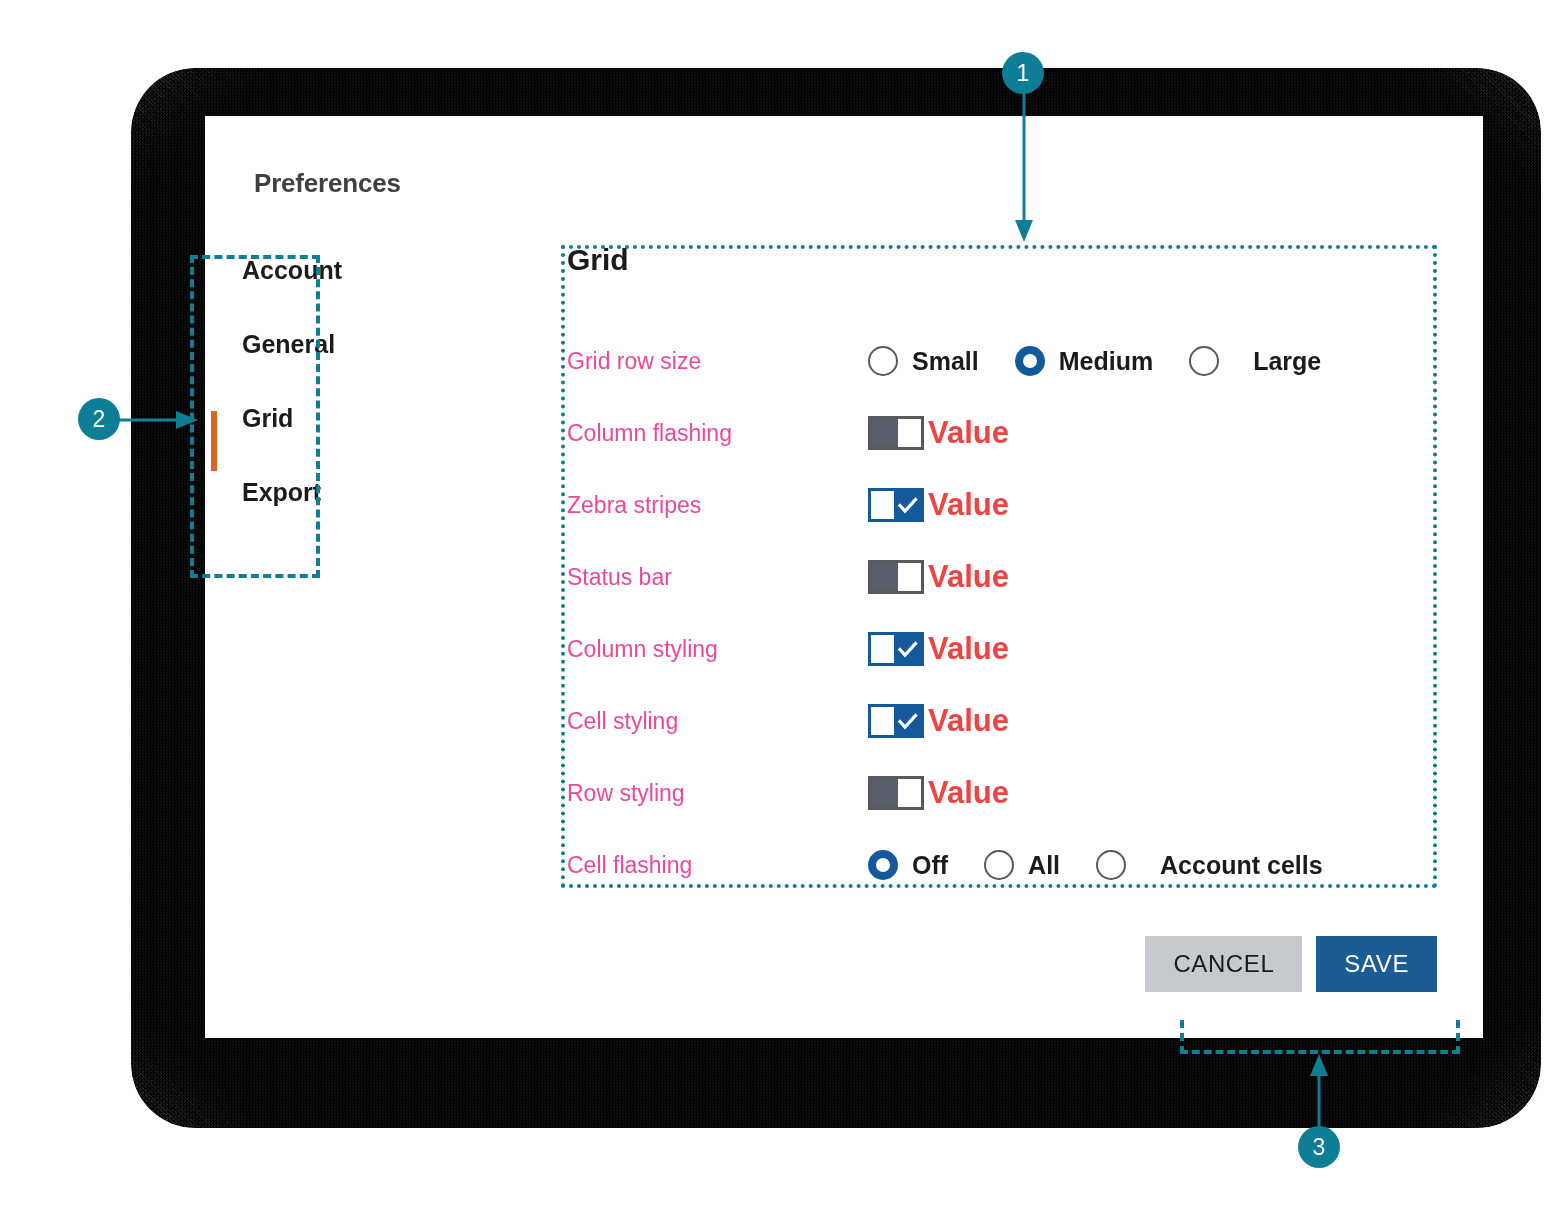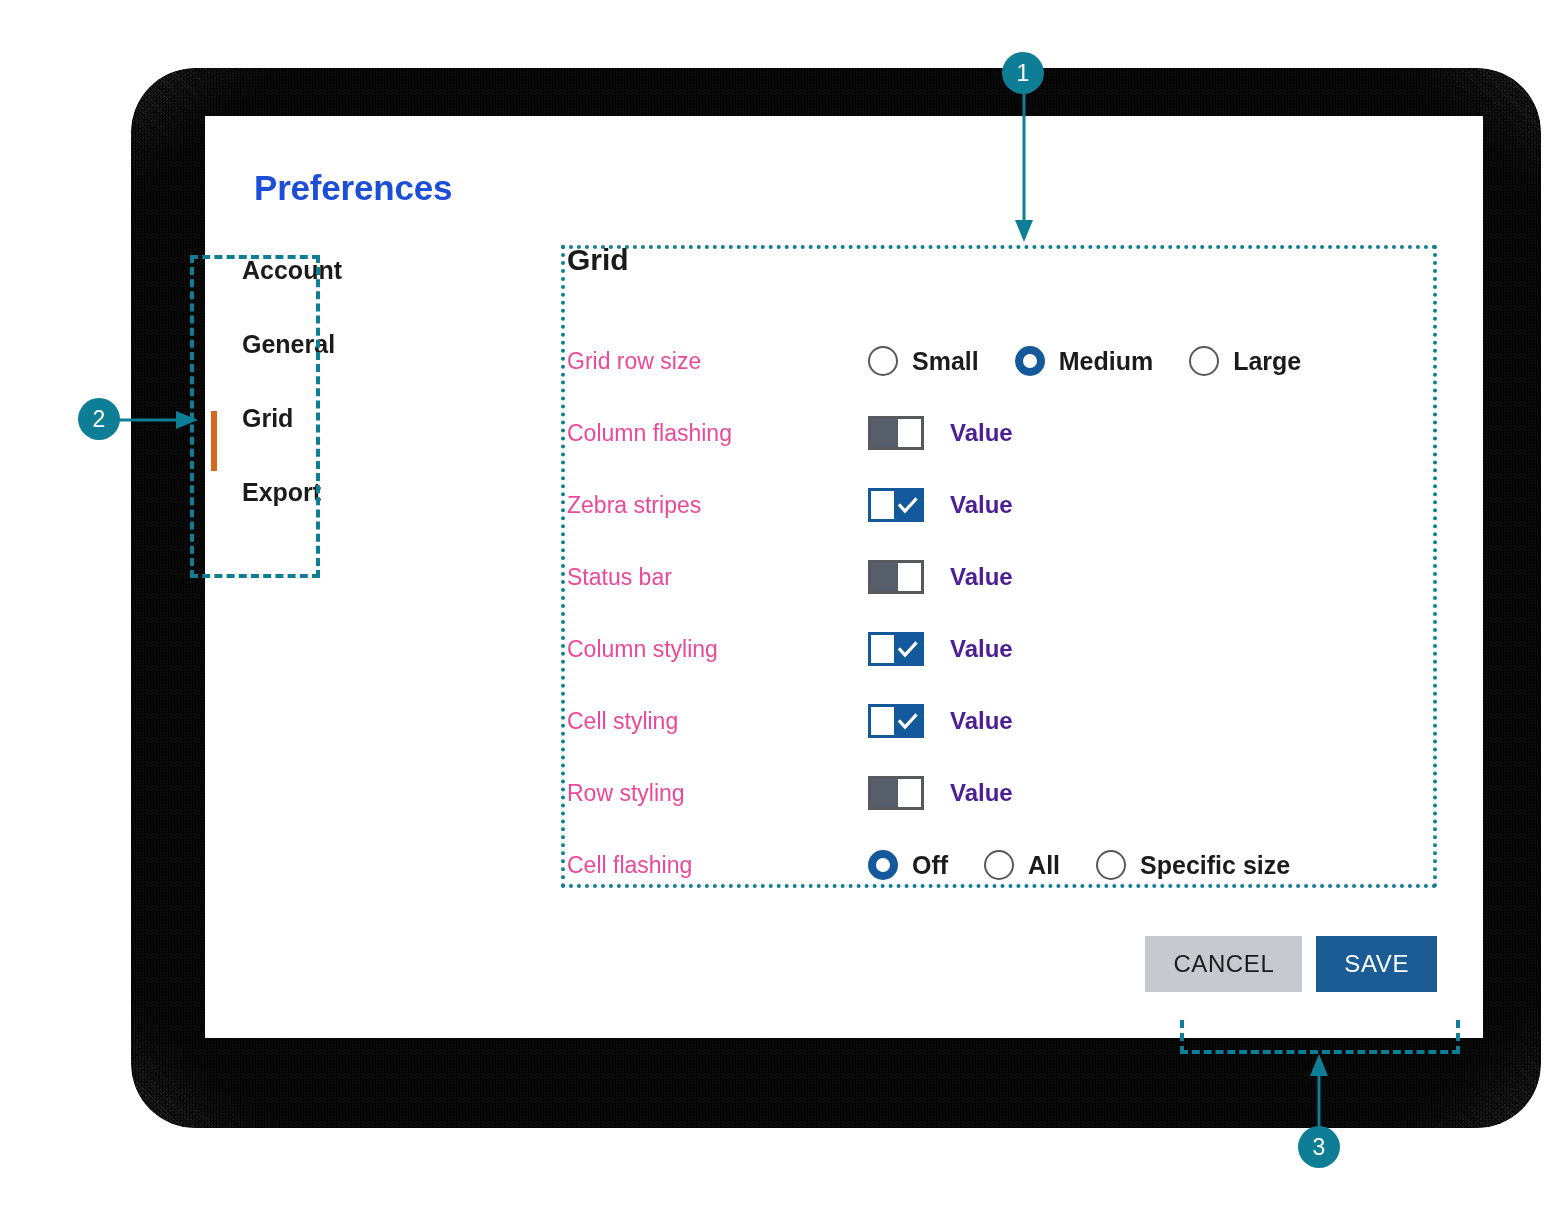--- a/index.html
+++ b/index.html
@@ -62,23 +62,23 @@
     top: 116px;
     width: 1278px;
     height: 922px;
     background: #ffffff;
   }
 
   .dialog-title {
     position: absolute;
     left: 49px;
     top: 52px;
-    font-size: 35px;
+    font-size: 26px;
     font-weight: bold;
-    color: #1d4ed8;
+    color: #404040;
     letter-spacing: -0.2px;
   }
 
   
   .sidebar {
     position: absolute;
     left: 0px;
     top: 140px;
     width: 300px;
   }
@@ -139,21 +139,21 @@
     font-weight: bold;
   }
 
   
   .radio-group { display: flex; align-items: center; }
   .radio-opt {
     display: flex;
     align-items: center;
     margin-right: 36px;
   }
-  .radio-opt:last-child { margin-right: 0; }
+  .radio-opt:last-child { margin-right: 0; gap: 20px; }
   .radio-mark {
     width: 30px;
     height: 30px;
     border-radius: 50%;
     border: 2.5px solid #57595c;
     background: #ffffff;
     box-sizing: border-box;
     flex: 0 0 30px;
   }
   .radio-opt.checked .radio-mark {
@@ -188,23 +188,23 @@
   .toggle.on {
     border-color: #14599b;
   }
   .toggle.on .knob {
     left: auto;
     right: 0;
     background: #14599b;
   }
   .toggle .knob svg { display: block; width: 100%; height: 100%; }
   .toggle-text {
-    margin-left: 26px;
-    font-size: 24px;
-    color: #4c1d95;
+    margin-left: 4px;
+    font-size: 31px;
+    color: #ef4444;
   }
 
   
   .footer {
     position: absolute;
     right: 46px;
     bottom: 46px;
     display: flex;
     align-items: center;
     gap: 14px;
@@ -387,21 +387,21 @@
           <label class="radio-opt checked">
             <span class="radio-mark"></span>
             <span class="radio-text">Off</span>
           </label>
           <label class="radio-opt">
             <span class="radio-mark"></span>
             <span class="radio-text">All</span>
           </label>
           <label class="radio-opt">
             <span class="radio-mark"></span>
-            <span class="radio-text">Specific size</span>
+            <span class="radio-text">Account cells</span>
           </label>
         </div>
       </div>
 
     </div>
 
     <div class="footer">
       <button class="btn btn-cancel">CANCEL</button>
       <button class="btn btn-save">SAVE</button>
     </div>

